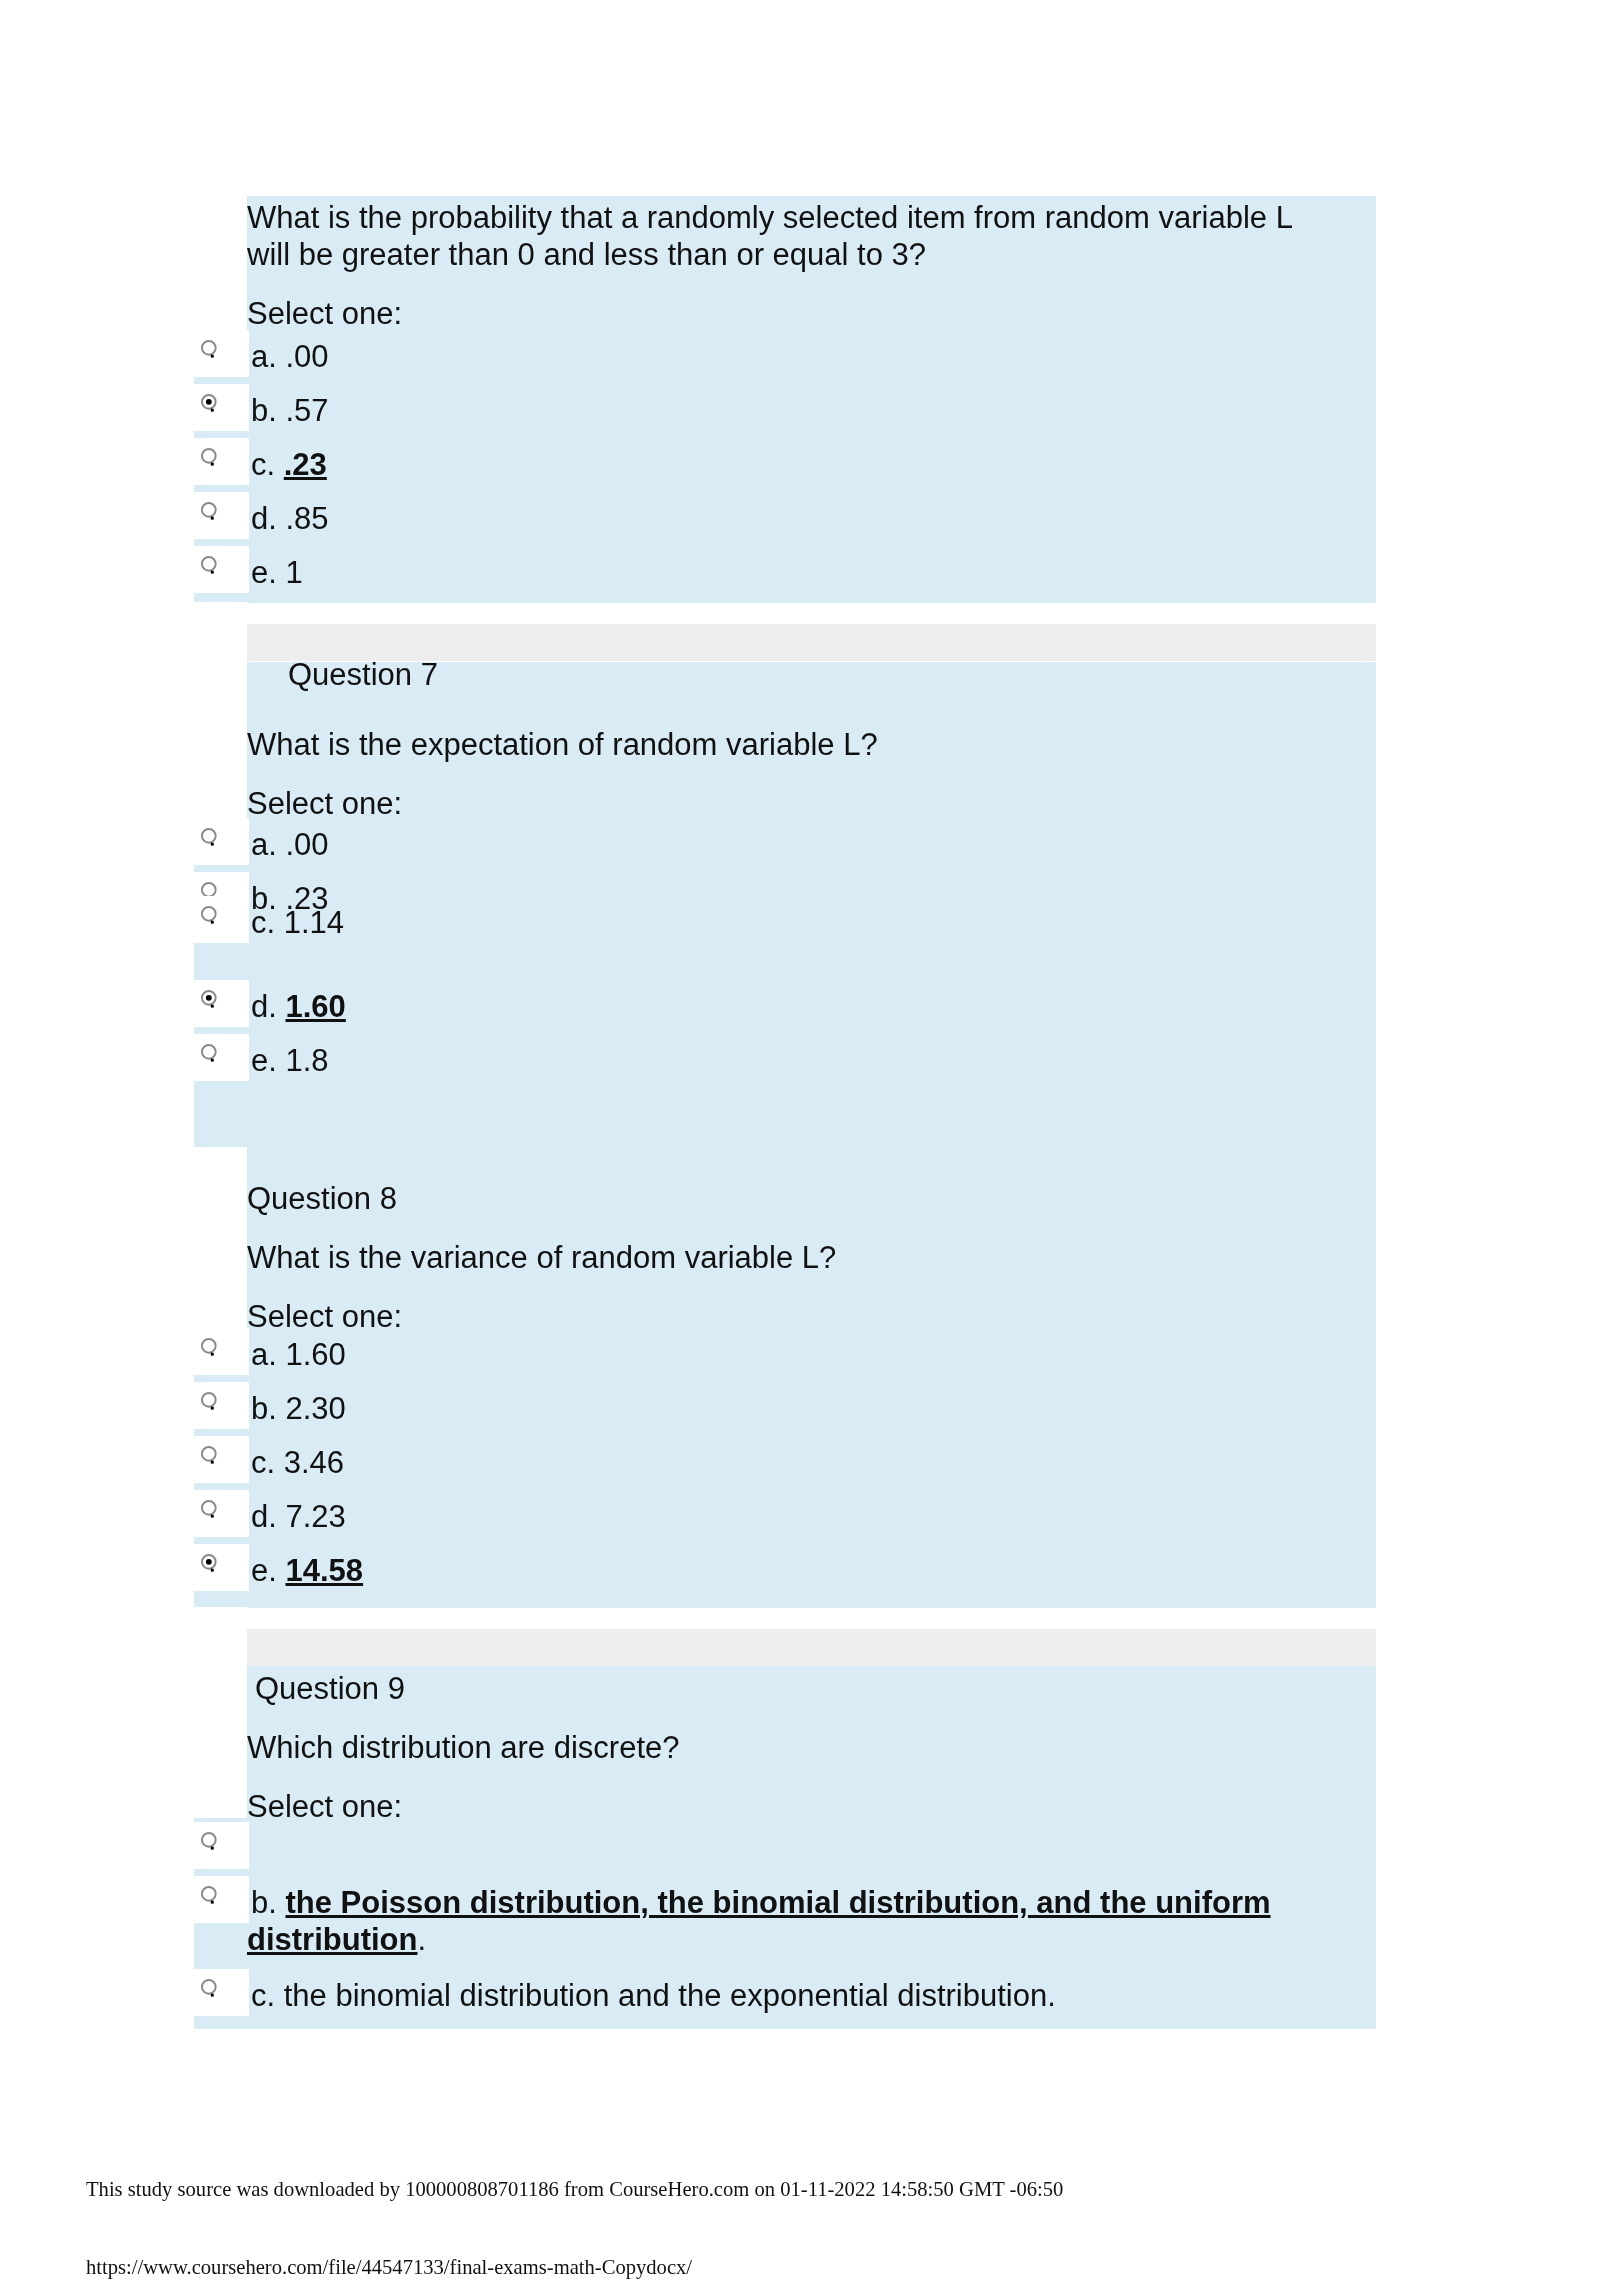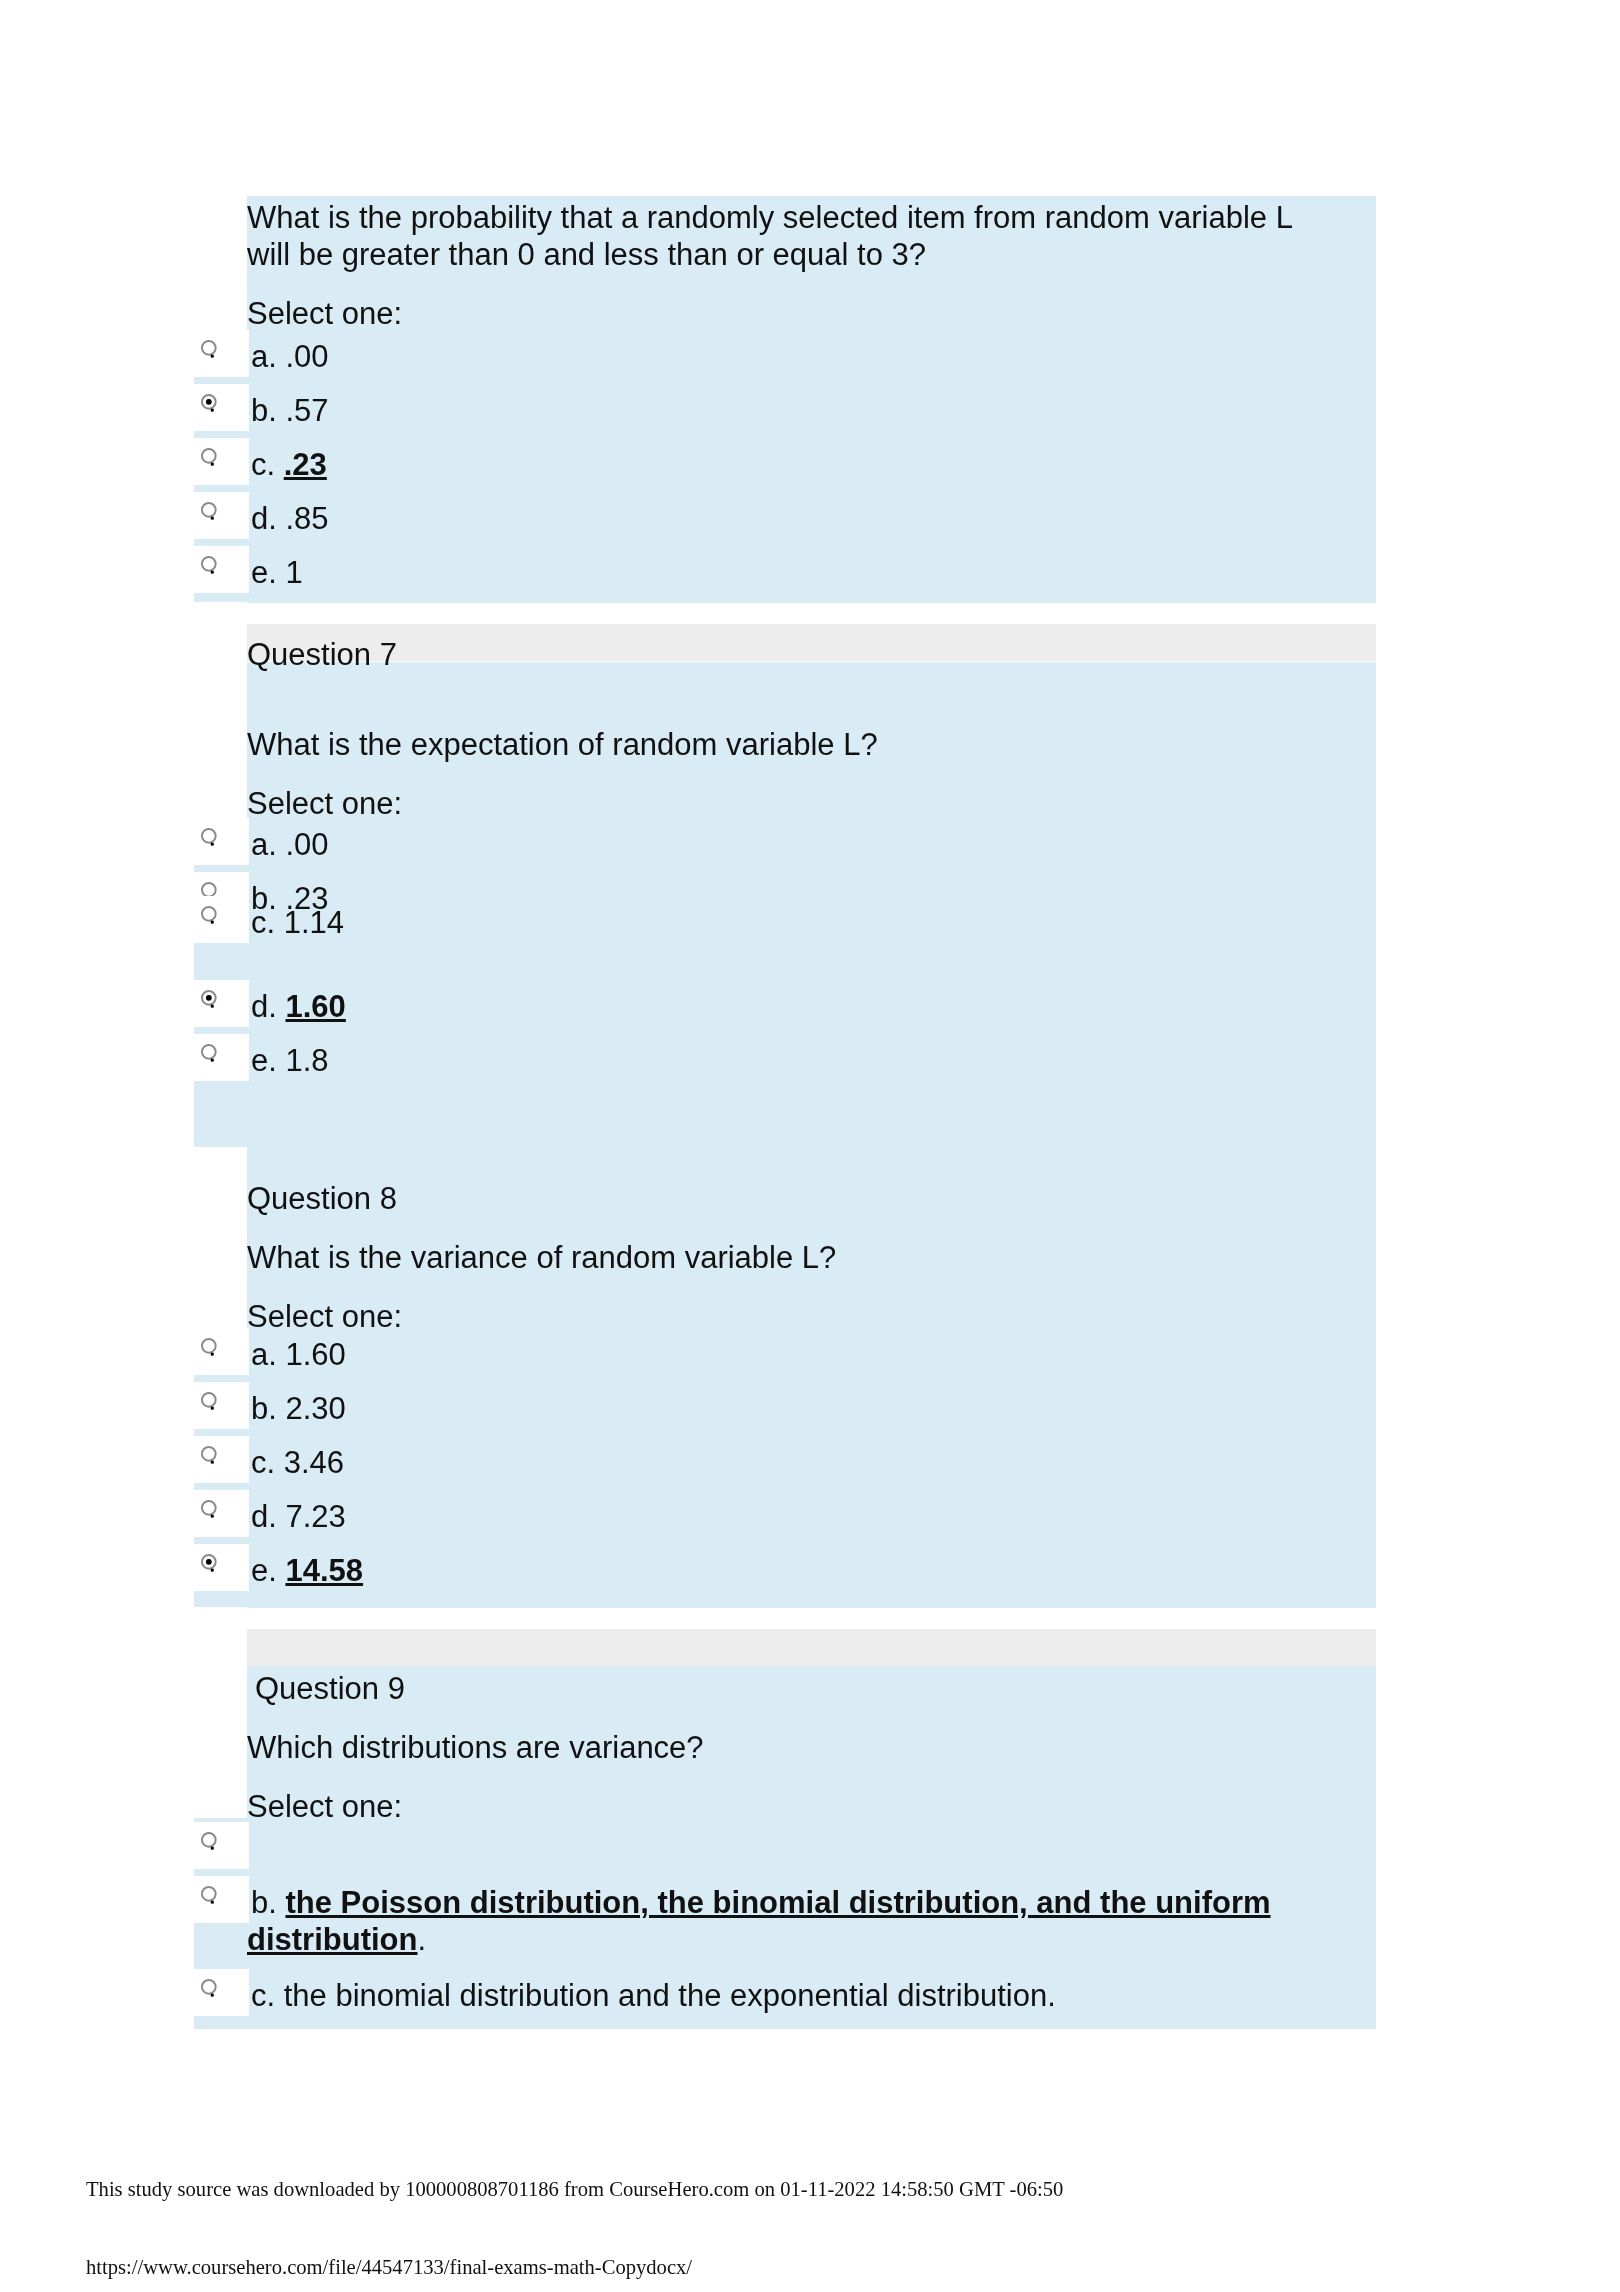--- a/index.html
+++ b/index.html
@@ -71,21 +71,21 @@
       <rect x="11" y="16" width="3" height="3" fill="#000"></rect>
     </svg>
   <div class="label"><span>e. </span><span>1</span></div>
 </div>
 
 <div class="gray" style="left:247px; top:624px; width:1129px; height:37px;"></div>
 
 <div class="blue" style="left:247px; top:662px; width:1129px; height:486px;"></div>
 <div class="blue" style="left:194px; top:818px; width:53px; height:329px;"></div>
 
-<div class="txt" style="top:636px;">Question 7</div>
+<div class="txt" style="top:656px;margin-left:41px;">Question 7</div>
 <div class="txt" style="top:726px;">What is the expectation of random variable L?</div>
 <div class="txt" style="top:785px;">Select one:</div>
 
 <div class="opt" style="top:818px;">
   <div class="tile"></div>
     <div class="strip"></div>
   <svg class="radio" viewBox="0 0 20 20">
       <circle cx="9" cy="9" r="7" fill="#fff" stroke="#8a8a8a" stroke-width="2"></circle>
       <rect x="11" y="16" width="3" height="3" fill="#000"></rect>
     </svg>
@@ -181,21 +181,21 @@
     </svg>
   <div class="label"><span>e. </span><span class="correct">14.58</span></div>
 </div>
 
 <div class="gray" style="left:247px; top:1629px; width:1129px; height:37px;"></div>
 
 <div class="blue" style="left:247px; top:1666px; width:1129px; height:363px;"></div>
 <div class="blue" style="left:194px; top:1818px; width:53px; height:211px;"></div>
 
 <div class="txt" style="top:1670px;padding-left:8px;">Question 9</div>
-<div class="txt" style="top:1729px;">Which distributions are variance?</div>
+<div class="txt" style="top:1729px;">Which distribution are discrete?</div>
 <div class="txt" style="top:1788px;">Select one:</div>
 
 <div class="opt" style="top:1822px;">
   <div class="tile"></div>
     <div class="strip"></div>
   <svg class="radio" viewBox="0 0 20 20">
       <circle cx="9" cy="9" r="7" fill="#fff" stroke="#8a8a8a" stroke-width="2"></circle>
       <rect x="11" y="16" width="3" height="3" fill="#000"></rect>
     </svg>
 </div>

